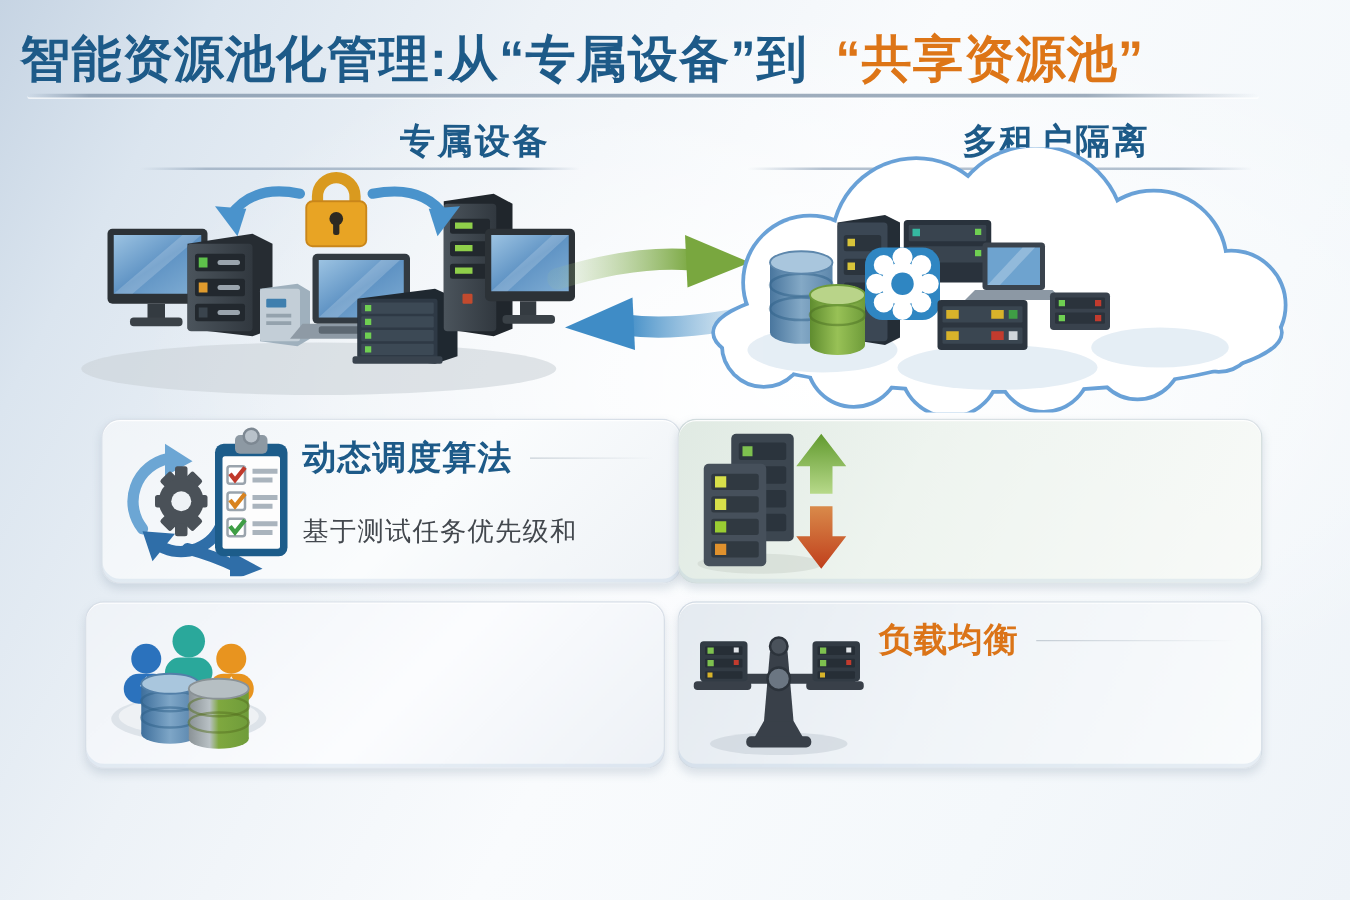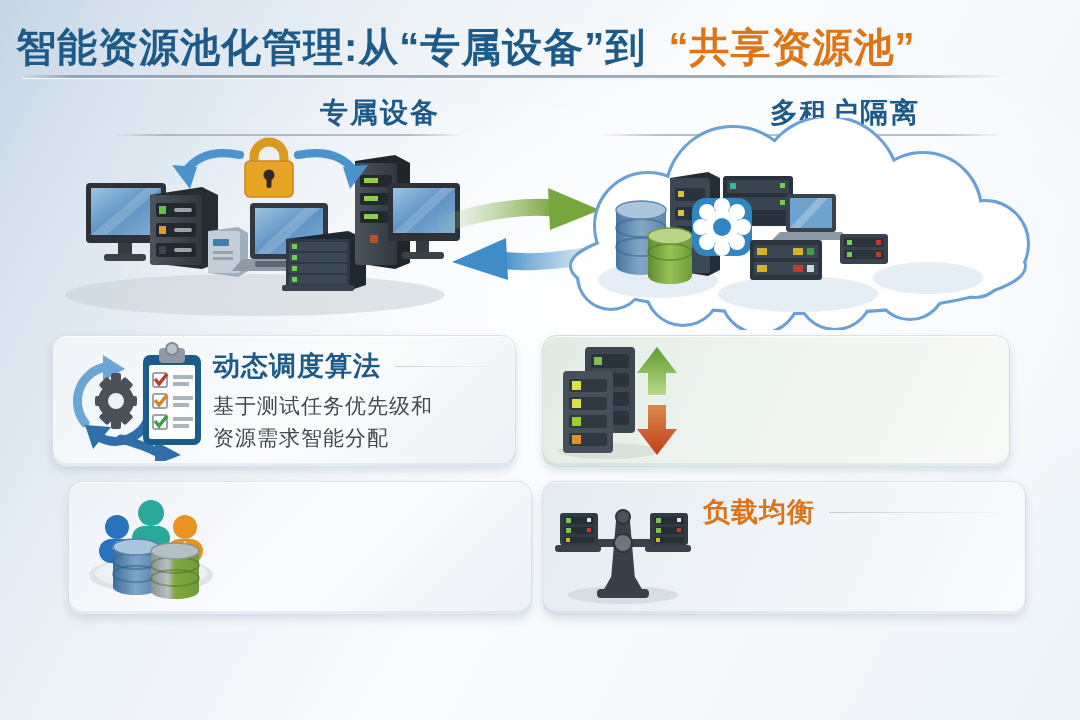--- a/index.html
+++ b/index.html
@@ -35,35 +35,35 @@
     background:linear-gradient(90deg,rgba(150,170,190,0),rgba(140,160,182,.65) 15%,rgba(140,160,182,.65) 85%,rgba(150,170,190,0));
   }
   .ul-left{left:112px;width:352px;}
   .ul-right{left:598px;width:404px;}
   
   .card{
     border-radius:15px;
     border:1px solid rgba(175,190,205,.38);
     box-shadow:0 4px 8px rgba(110,130,155,.22), inset 0 -3px 0 rgba(120,160,200,.15), inset 0 1px 0 rgba(255,255,255,.9);
   }
-  .card-1{left:52px;top:335px;width:462px;height:130px;
+  .card-1{left:81px;top:335px;width:462px;height:130px;
     background:linear-gradient(135deg,#f0f4f8 0%,#fafcfd 55%,#eef2f6 100%);}
   .card-2{left:542px;top:335px;width:466px;height:130px;
     background:linear-gradient(115deg,#e0eae3 0%,#eef4ef 40%,#f8faf8 100%);}
   .card-3{left:68px;top:481px;width:462px;height:132px;
     background:linear-gradient(135deg,#eef2f7 0%,#fbfcfe 55%,#edf1f6 100%);}
   .card-4{left:542px;top:481px;width:466px;height:132px;
-    background:linear-gradient(115deg,#e4eaf0 0%,#f0f4f8 45%,#f9fbfc 100%);padding-left:16px;}
+    background:linear-gradient(115deg,#e4eaf0 0%,#f0f4f8 45%,#f9fbfc 100%);}
   .card-icon{position:absolute;left:10px;top:5px;width:150px;height:120px;}
   .card-text{position:absolute;left:160px;top:12px;right:14px;}
   .card-title-row{display:flex;align-items:center;gap:14px;}
   .card-title{font-size:27px;font-weight:bold;letter-spacing:1px;white-space:nowrap;}
   .card-title-row::after{content:"";flex:1;height:1px;margin-right:6px;
     background:linear-gradient(90deg,rgba(160,172,184,.55),rgba(160,172,184,0));}
-  .card-body{margin-top:6px;font-size:21px;color:#43484e;line-height:1.5;letter-spacing:1px;}
+  .card-body{margin-top:26px;font-size:21px;color:#43484e;line-height:1.5;letter-spacing:1px;}
   svg{display:block;}
 </style>
 </head>
 <body>
 
 <div class="abs page-title">
   <span class="title-blue">智能资源池化管理:从“专属设备”到</span>
   <span class="title-orange">“共享资源池”</span>
 </div>
 <div class="abs title-divider"></div>
@@ -392,21 +392,20 @@
           <rect x="110" y="83" width="16" height="4" fill="#aab4bd"></rect>
       </g>
     </g>
   </svg>
   <div class="card-text">
     <div class="card-title-row">
       <span class="card-title" style="color: rgb(29, 90, 136);">动态调度算法</span>
     </div>
     <div class="card-body">
       <div>基于测试任务优先级和</div>
-      <div>资源需求智能分配</div>
     </div>
   </div>
 </div>
 
 <div class="abs card card-2">
   <svg class="card-icon" viewBox="0 0 150 120">
     <defs>
       <linearGradient id="upG" x1="0" y1="1" x2="0" y2="0">
           <stop offset="0" stop-color="#b7d98a"></stop>
           <stop offset="1" stop-color="#619a2e"></stop>

